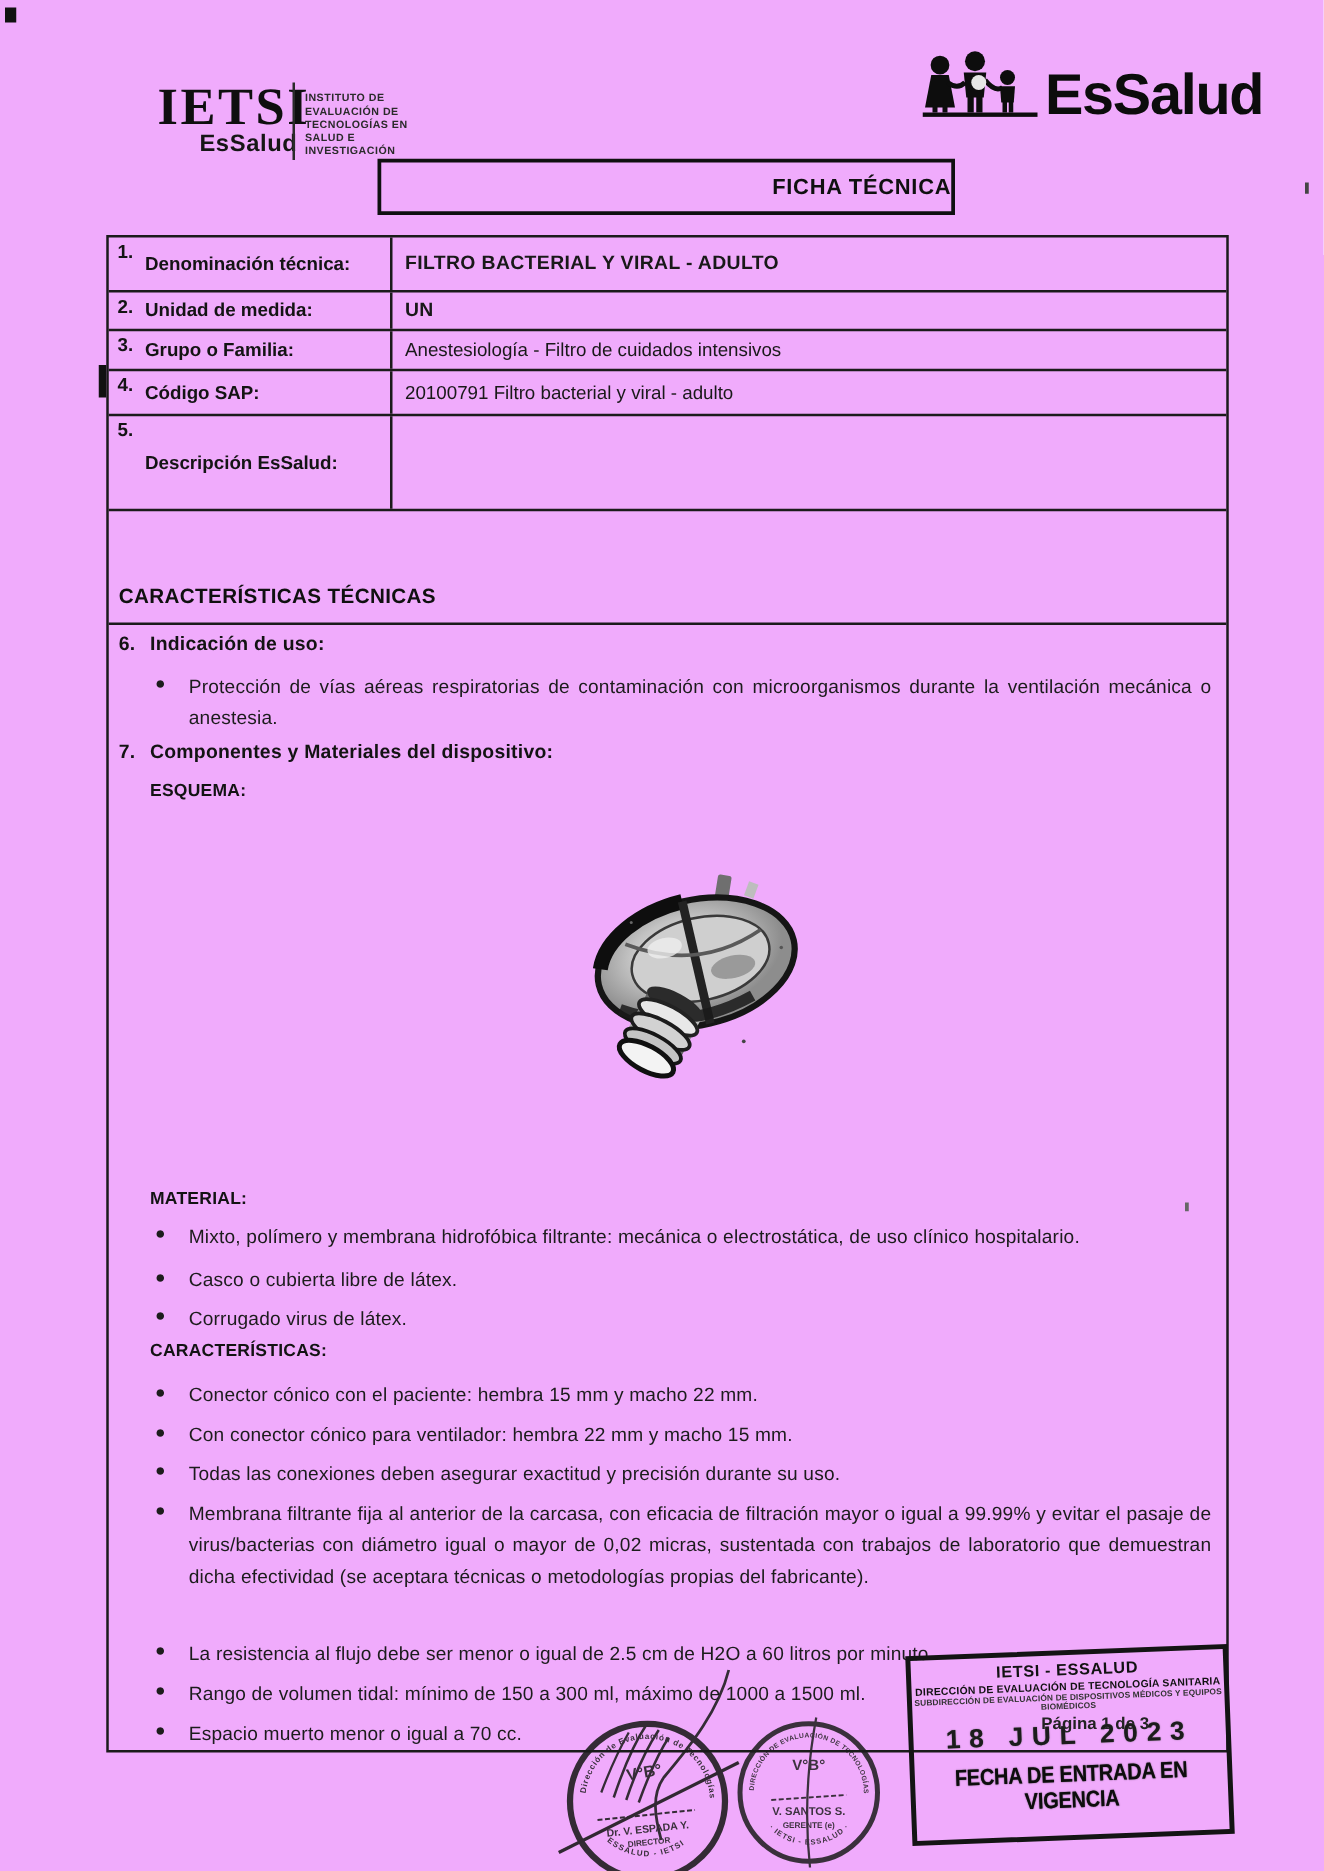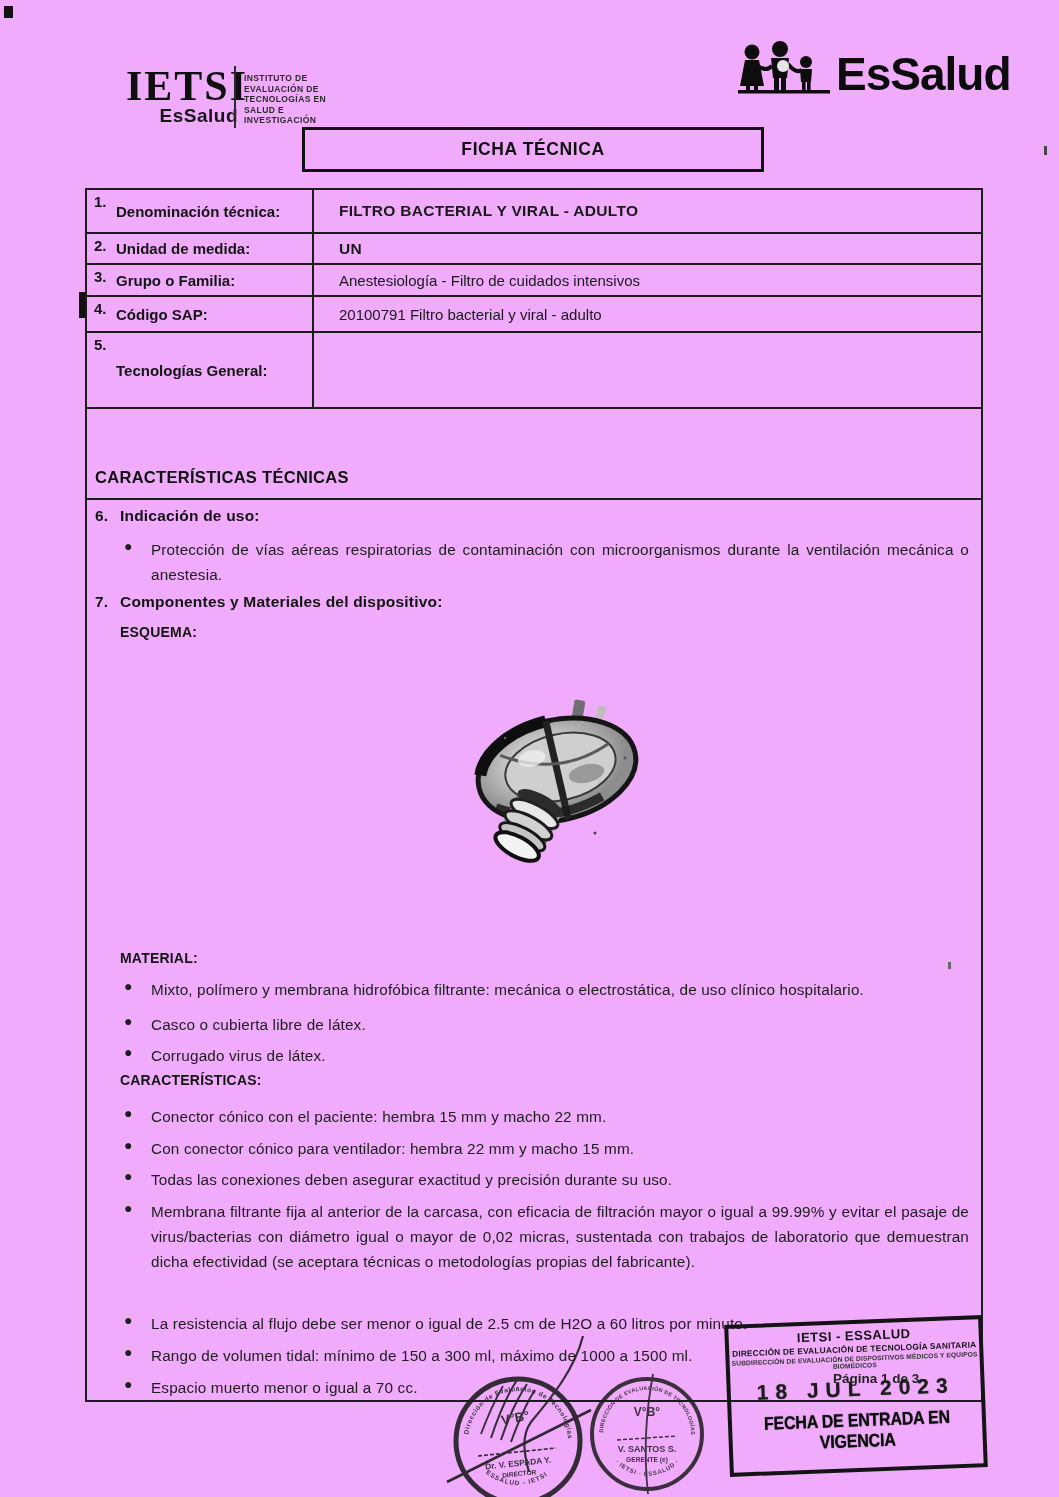--- a/index.html
+++ b/index.html
@@ -10,28 +10,28 @@
   }
   .abs { position:absolute; }
 
   
   .ietsi-title { left:126px; top:62px; font-family:"Liberation Serif", serif; font-weight:bold; font-size:42px; letter-spacing:2px; color:#0f0f0f; }
   .ietsi-sub { left:126px; top:105px; width:112px; text-align:right; font-weight:bold; font-size:19px; letter-spacing:.5px; color:#161616; }
   .ietsi-divider { left:234px; top:66px; width:2px; height:62px; background:#2a2a2a; }
   .ietsi-side { left:244px; top:73px; font-size:8.5px; line-height:10.5px; font-weight:bold; letter-spacing:.4px; color:#2b2b2b; }
   .essalud-wrap { left:738px; top:40px; display:flex; align-items:flex-end; }
   .essalud-text { font-weight:bold; font-size:46px; letter-spacing:-1px; color:#0c0c0c; line-height:52px; margin-left:2px; }
-  .ficha-box { left:302px; top:127px; width:462px; height:45px; border:3px solid #101010; display:flex; align-items:center; justify-content:center; font-weight:bold; font-size:17.5px; letter-spacing:.6px; color:#101010; }
+  .ficha-box { left:302px; top:127px; width:462px; height:45px; border:3px solid #101010; display:flex; align-items:center; justify-content:flex-end; font-weight:bold; font-size:17.5px; letter-spacing:.6px; color:#101010; }
 
   
   .dtable { left:85px; top:188px; width:898px; border:2px solid #1b1b1b; background:transparent; z-index:1; }
   .trow { display:flex; border-bottom:2px solid #1b1b1b; }
   .tlabel { width:227px; border-right:2px solid #1b1b1b; padding:3px 6px 3px 7px; font-weight:bold; font-size:15px; display:flex; align-items:center; color:#141414; }
   .tlabel .num { width:22px; flex:0 0 22px; align-self:flex-start; padding-top:0; }
-  .tvalue { flex:1; padding:3px 25px; font-size:15px; display:flex; align-items:center; color:#191919; }
+  .tvalue { flex:1; padding:3px 10px; font-size:15px; display:flex; align-items:center; color:#191919; }
   .v-bold { font-weight:bold; font-size:15.5px; letter-spacing:.3px; }
   .r1 { min-height:44px; } .r2 { min-height:31px; } .r3 { min-height:32px; } .r4 { min-height:36px; } .r5 { min-height:76px; }
   .r5 .tvalue { text-align:justify; line-height:25px; padding-top:8px; padding-bottom:8px; }
   .sect-row { border-bottom:2px solid #1b1b1b; min-height:44px; display:flex; align-items:center; padding-left:8px; font-weight:bold; font-size:16.5px; letter-spacing:.3px; color:#101010;margin-top:47px; }
   .content-cell { position:relative; height:900px; }
 
   .heading { position:absolute; display:flex; font-weight:bold; font-size:15.5px; color:#131313; letter-spacing:.2px; }
   .heading .num { width:25px; }
   .subhead { position:absolute; font-weight:bold; font-size:14px; color:#131313; letter-spacing:.2px; }
   .bullet { position:absolute; left:37px; right:12px; display:flex; font-size:15.3px; color:#1c1c1c; letter-spacing:.15px; }
@@ -141,21 +141,21 @@
       <div class="tlabel">
         <span class="num">4.</span>
         <span>Código SAP:</span>
       </div>
       <div class="tvalue">20100791 Filtro bacterial y viral - adulto</div>
     </div>
 
     <div class="trow r5">
       <div class="tlabel">
         <span class="num">5.</span>
-        <span>Tecnologías General:</span>
+        <span>Descripción EsSalud:</span>
       </div>
     </div>
 
     <div class="sect-row">CARACTERÍSTICAS TÉCNICAS</div>
 
     <div class="content-cell">
 
       <div class="heading" style="left:8px; top:7px;">
         <span class="num">6.</span>
         <span>Indicación de uso:</span>

